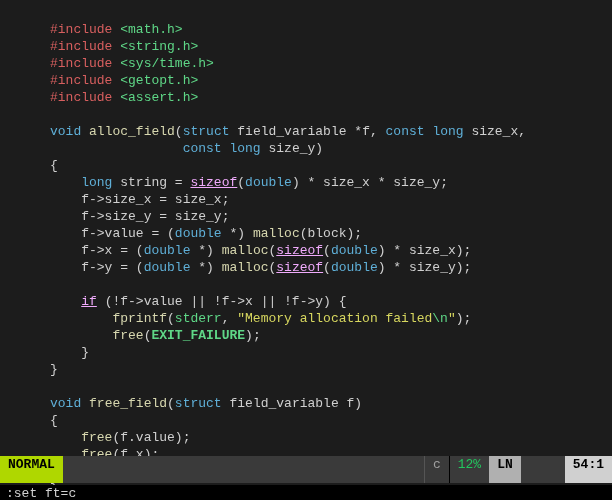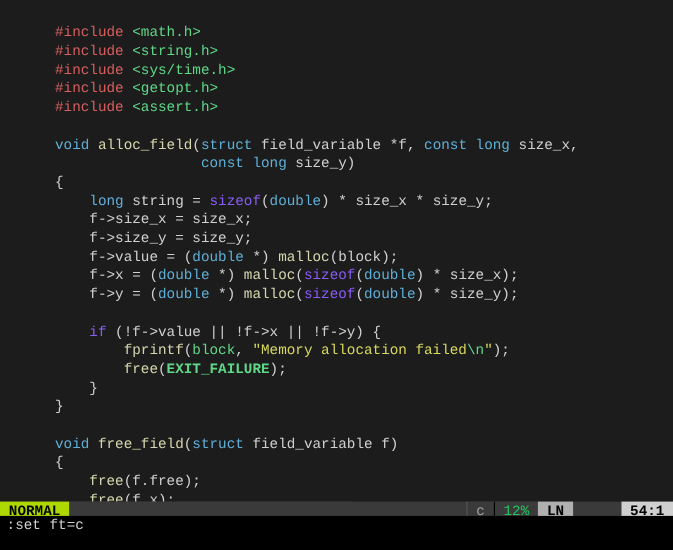--- a/index.html
+++ b/index.html
@@ -15,21 +15,21 @@
   }
   .editor {
     padding: 4px 6px;
     color: #d0d0d0;
     white-space: pre;
     margin-left: 44px;
   }
   .preproc { color: #d75f5f; }
   .include-path { color: #5fd787; }
   .type { color: #5fafd7; }
-  .keyword { color: #8b5cf6; }
+  .keyword { color: #f0abfc; text-decoration: underline; }
   .struct { color: #5fafd7; }
   .const { color: #5fafd7; }
   .ident { color: #d0d0d0; }
   .funcname { color: #d7d7af; }
   .call { color: #d7d7af; }
   .stdfunc { color: #5fd787; }
   .string { color: #d7d75f; }
   .escape { color: #5fd787; }
   .constname { color: #5fd787; font-weight: bold; }
   .statusline {
@@ -52,21 +52,21 @@
   .seg-enc { background: #3a3a3a; color: #a0a0a0; border-left: 1px solid #555; margin-top: 28px; }
   .seg-ft { background: #3a3a3a; color: #a0a0a0; border-left: 1px solid #555; }
   .seg-pct { background: #3a3a3a; color: #22c55e; border-left: 1px solid #000000; }
   .seg-ln { background: #b0b0b0; color: #000; font-weight: bold; }
   .seg-pos { background: #d0d0d0; color: #000; font-weight: bold; margin-left: 44px; }
   .cmdline {
     position: absolute;
     left: 0;
     right: 0;
     bottom: 0;
-    height: 31px;
+    height: 15px;
     background: #000;
     color: #d0d0d0;
     padding: 0 6px;
     line-height: 17px;
     white-space: pre;
   }
 </style>
 </head>
 <body>
 
@@ -81,28 +81,28 @@
                  <span class="const">const</span> <span class="type">long</span> <span class="ident">size_y</span>)
 {
     <span class="type">long</span> <span class="ident">string = </span><span class="keyword">sizeof</span>(<span class="type">double</span><span class="ident">) * size_x * size_y;</span>
     <span class="ident">f-&gt;size_x = size_x;</span>
     <span class="ident">f-&gt;size_y = size_y;</span>
     <span class="ident">f-&gt;value = (</span><span class="type">double</span><span class="ident"> *) </span><span class="call">malloc</span><span class="ident">(block);</span>
     <span class="ident">f-&gt;x = (</span><span class="type">double</span><span class="ident"> *) </span><span class="call">malloc</span>(<span class="keyword">sizeof</span>(<span class="type">double</span><span class="ident">) * size_x);</span>
     <span class="ident">f-&gt;y = (</span><span class="type">double</span><span class="ident"> *) </span><span class="call">malloc</span>(<span class="keyword">sizeof</span>(<span class="type">double</span><span class="ident">) * size_y);</span>
 
     <span class="keyword">if</span><span class="ident"> (!f-&gt;value || !f-&gt;x || !f-&gt;y) {</span>
-        <span class="call">fprintf</span>(<span class="stdfunc">block</span><span class="ident">, </span><span class="string">"Memory allocation failed</span><span class="escape">\n</span><span class="string">"</span><span class="ident">);</span>
+        <span class="call">fprintf</span>(<span class="stdfunc">stderr</span><span class="ident">, </span><span class="string">"Memory allocation failed</span><span class="escape">\n</span><span class="string">"</span><span class="ident">);</span>
         <span class="call">free</span>(<span class="constname">EXIT_FAILURE</span>);
     }
 }
 
 <span class="type">void</span> <span class="funcname">free_field</span>(<span class="struct">struct</span> <span class="ident">field_variable</span> <span class="ident">f</span>)
 {
-    <span class="call">free</span><span class="ident">(f.free);</span>
+    <span class="call">free</span><span class="ident">(f.value);</span>
     <span class="call">free</span><span class="ident">(f.x);</span>
     <span class="call">free</span><span class="ident">(f.y);</span>
 }
 </div>
 
 <div class="statusline">
   <div class="seg seg-mode">NORMAL</div>
   <div class="seg-spacer"></div>
   <div class="seg seg-enc">unix</div>
   <div class="seg seg-enc">utf-8</div>

